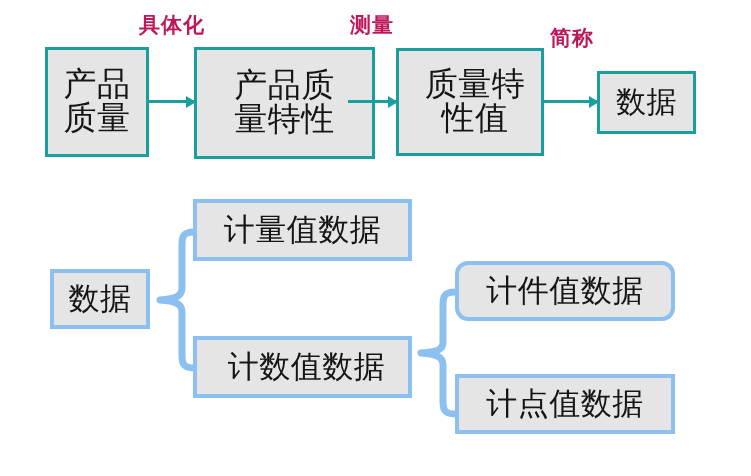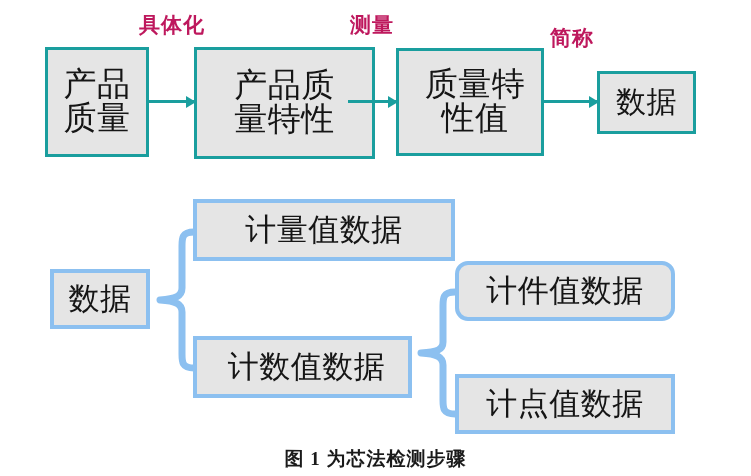--- a/index.html
+++ b/index.html
@@ -127,29 +127,28 @@
   <div class="arrow" style="left:544px; top:100px; width:53px;"></div>
 
   <div class="node blue-box" style="left:50px; top:269px; width:100px; height:60px;">数据</div>
 
   <div class="brace" style="left:156px; top:228px; width:40px; height:144px;">
     <svg width="40" height="144" viewBox="0 0 40 144" fill="none">
       <path d="M38 4 C26 4 26 10 26 18 L26 60 C26 68 20 71 4 72 C20 73 26 76 26 84 L26 126 C26 134 26 140 38 140" stroke="#8cc0f0" stroke-width="7" stroke-linecap="round" stroke-linejoin="round" fill="none"></path>
     </svg>
   </div>
 
-  <div class="node blue-box" style="left:193px; top:199px; width:262px; height:62px;">计量值数据</div>
+  <div class="node blue-box" style="left:193px; top:199px; width:219px; height:62px;">计量值数据</div>
 
   <div class="node blue-box" style="left:193px; top:336px; width:219px; height:62px;padding-left:8px;">计数值数据</div>
 
   <div class="brace" style="left:417px; top:288px; width:40px; height:130px;">
     <svg width="40" height="130" viewBox="0 0 40 130" fill="none">
       <path d="M38 4 C26 4 26 10 26 18 L26 54 C26 62 20 64 4 65 C20 66 26 69 26 77 L26 112 C26 120 26 126 38 126" stroke="#8cc0f0" stroke-width="7" stroke-linecap="round" stroke-linejoin="round" fill="none"></path>
     </svg>
   </div>
 
   <div class="node blue-box" style="left:455px; top:261px; width:220px; height:60px;border-radius:13px;">计件值数据</div>
 
   <div class="node blue-box" style="left:455px; top:374px; width:220px; height:60px;">计点值数据</div>
 
-  <div class="caption" style="top:446px;">图 1 为芯法检测步骤</div>
 
 </div>
 
 </body></html>

